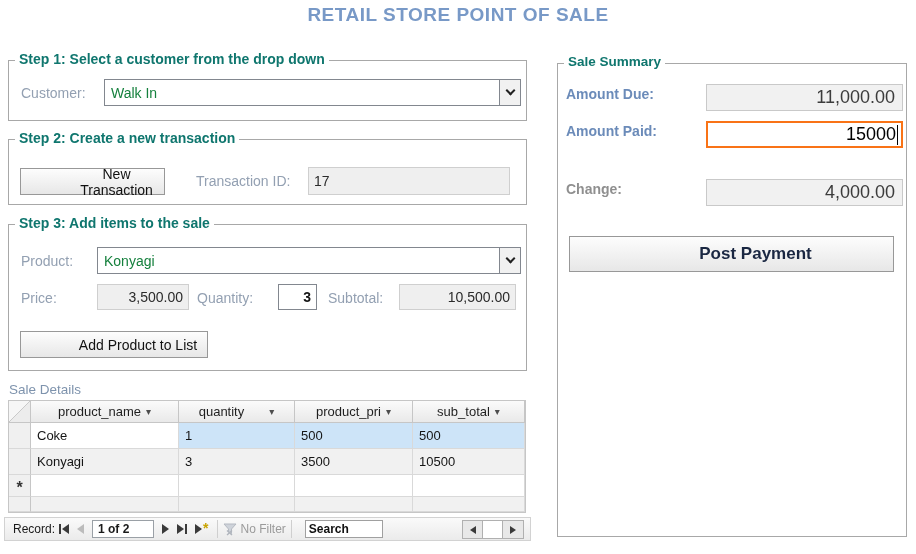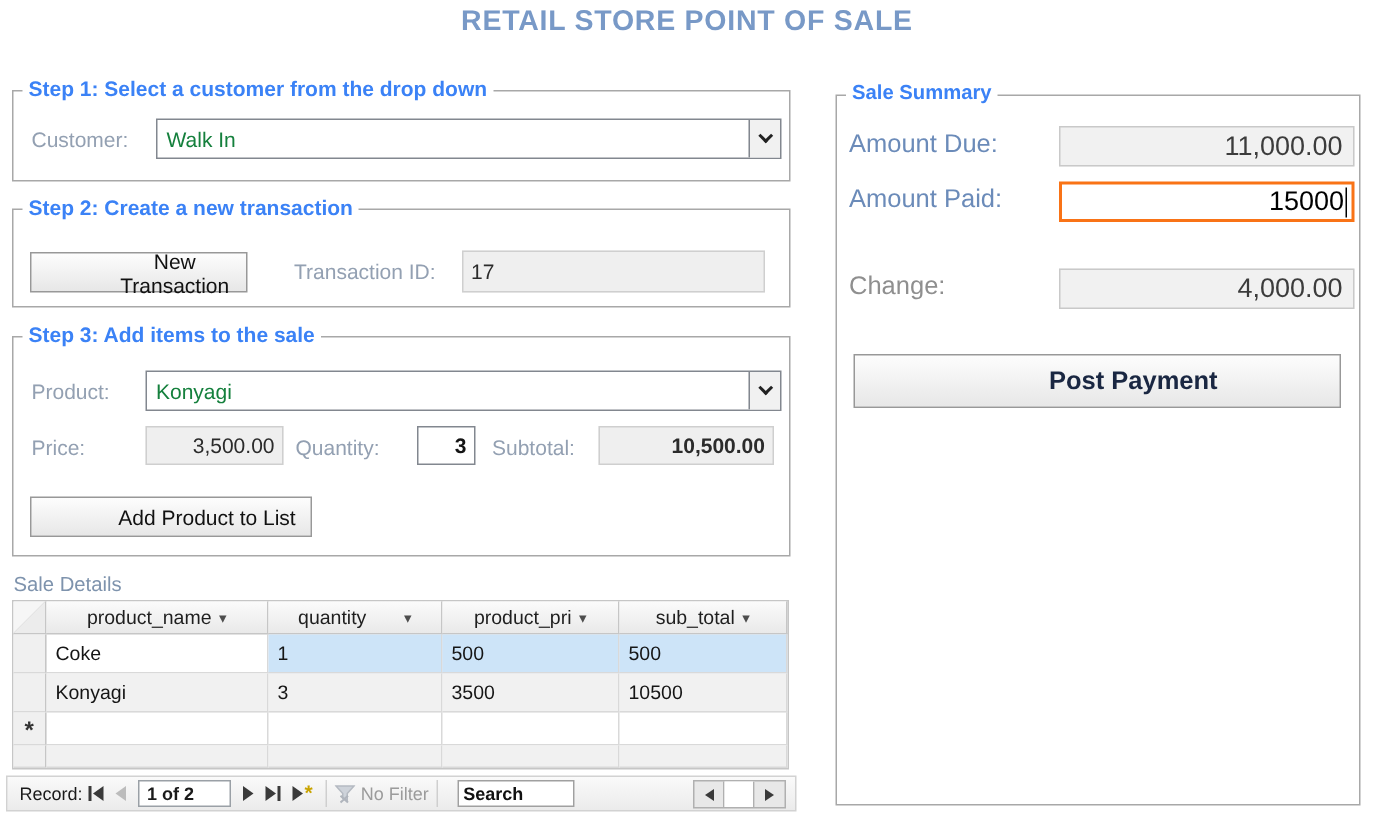--- a/index.html
+++ b/index.html
@@ -5,21 +5,21 @@
   * { margin:0; padding:0; box-sizing:border-box; }
   body { background:#fff; font-family:"Liberation Sans", sans-serif; }
   #app { position:relative; width:916px; height:554px; background:#ffffff; overflow:hidden; }
 
   .page-title { position:absolute; top:4px; left:0; width:100%; text-align:center;
     font-size:19px; font-weight:bold; color:#7899c7; letter-spacing:.5px; }
 
   
   .gb { position:absolute; border:1px solid #a8a8a8; background:transparent; }
   .gb-legend { position:absolute; top:-10px; left:6px; background:#fff; padding:0 4px;
-    font-size:14px; font-weight:bold; color:#3b82f6; white-space:nowrap; }
+    font-size:14px; font-weight:bold; color:#0f766e; white-space:nowrap; }
 
   .lbl { position:absolute; font-size:14px; color:#93a0b2; white-space:nowrap; }
 
   .combo { position:absolute; background:#fff; border:1px solid #82878f; display:flex;
     align-items:center; }
   .combo-text { flex:1; padding-left:6px; font-size:14px; color:#15803d; }
   .combo-btn { width:21px; align-self:stretch; background:#f1f1f1; border-left:1px solid #82878f;
     display:flex; align-items:center; justify-content:center; }
   .chev { display:inline-block; width:7px; height:7px; border-right:2px solid #222;
     border-bottom:2px solid #222; transform:rotate(45deg); margin-top:-4px; }
@@ -76,21 +76,21 @@
     font-family:"Liberation Sans", sans-serif; }
   .mini-scroll { position:absolute; right:6px; top:2px; height:19px; width:62px; display:flex;
     border:1px solid #b0b0b0; background:#e8e8e8; }
   .ms-btn { width:20px; display:flex; align-items:center; justify-content:center;
     border-right:1px solid #b0b0b0; }
   .ms-thumb { width:20px; background:#fff; border-right:1px solid #b0b0b0; }
   .ms-tri-l { border-width:4px 6px 4px 0; }
   .ms-tri-r { border-width:4px 0 4px 6px; }
 
   
-  .sum-lbl { position:absolute; font-size:17px; font-weight:normal; color:#6b8bb9; white-space:nowrap; }
+  .sum-lbl { position:absolute; font-size:14px; font-weight:bold; color:#6b8bb9; white-space:nowrap; }
   .sum-field { position:absolute; left:706px; width:197px; height:27px; font-size:18px;
     display:flex; align-items:center; justify-content:flex-end; padding-right:7px; color:#3c3c3c; }
   .sum-ro { background:#f1f1f1; border:1px solid #c9c9c9; }
   .sum-edit { background:#fff; border:2px solid #f97316; color:#000; position:absolute; }
   .caret { width:1px; height:20px; background:#000; margin-left:1px; }
   .post-btn { font-size:17px; font-weight:bold; color:#1a2742; }
   .change-lbl { color:#8f8f8f; }
 </style>
 </head>
 <body>
@@ -125,21 +125,21 @@
     <span class="combo-text">Konyagi</span>
     <span class="combo-btn">
         <span class="chev"></span>
       </span>
   </div>
   <span class="lbl" style="left:21px; top:290px;">Price:</span>
   <div class="ro-field num" style="left:97px; top:284px; width:92px; height:26px;">3,500.00</div>
   <span class="lbl" style="left:197px; top:290px;">Quantity:</span>
   <div class="wh-field num" style="left:278px; top:284px; width:39px; height:26px; font-weight:bold;">3</div>
   <span class="lbl" style="left:328px; top:290px;">Subtotal:</span>
-  <div class="ro-field num" style="left:399px; top:284px; width:117px; height:26px; font-weight:bold;">10,500.00</div>
+  <div class="ro-field num" style="left:399px; top:284px; width:117px; height:26px; font-weight:normal;">10,500.00</div>
   <button class="btn" style="left:20px; top:331px; width:188px; height:27px;">Add Product to List</button>
 
   <div class="sale-details-label">Sale Details</div>
   <div class="tbl">
     <div class="trow hrow">
       <div class="tc sel corner"></div>
       <div class="tc c1">
           <span>product_name</span>
           <span class="harrow">▾</span>
         </div>

